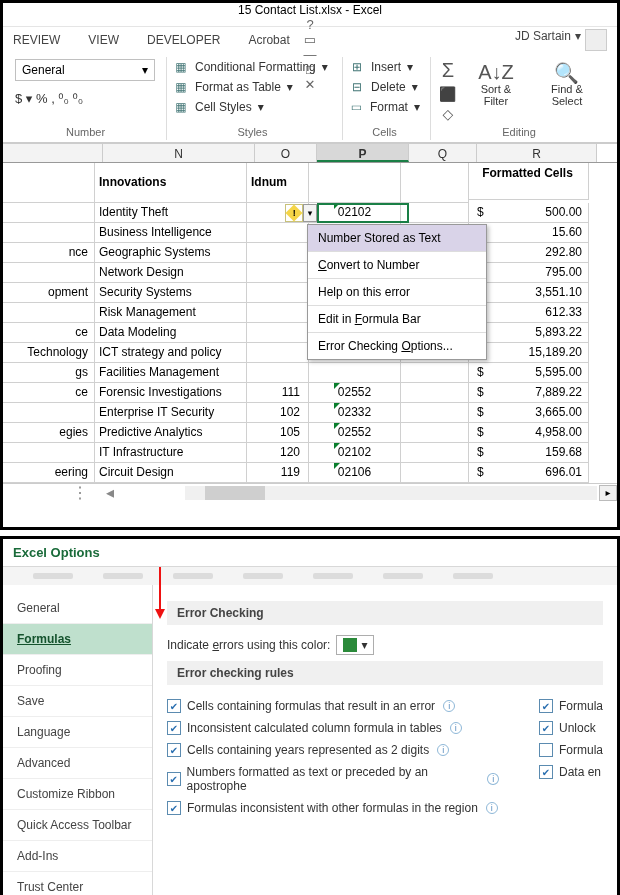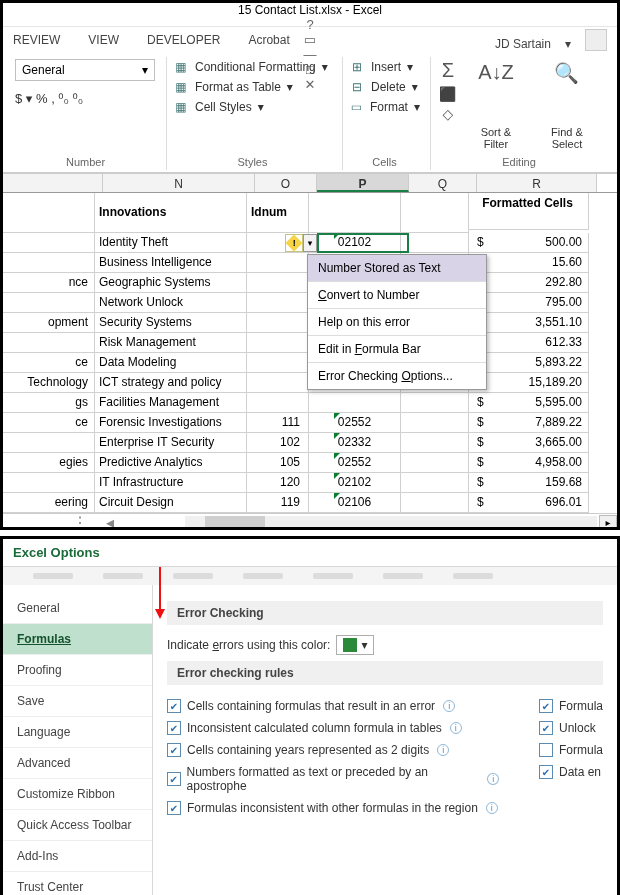--- a/index.html
+++ b/index.html
@@ -7,33 +7,33 @@
   .panel { border: 3px solid #000; margin-bottom: 6px; background: #fff; }
 
   
   .titlebar { height: 24px; display: flex; align-items: center; padding: 0 6px; font-size: 12px; background: #fff; border-bottom: 1px solid #e5e5e5; flex-direction: column;}
   .titlebar .title { flex: 0 0 auto; }
   .titlebar .spacer { flex: 1; }
   .titlebar .winicon { width: 20px; text-align: center; color: #666; font-size: 13px; }
 
   .menubar { height: 26px; display: flex; align-items: center; gap: 28px; padding: 0 10px; font-size: 12px; }
   .menubar .mitem { color: #444; }
-  .menubar .user { margin-left: auto; color: #444; display:flex; align-items:flex-end; gap:14px;}
+  .menubar .user { margin-left: auto; color: #444; display:flex; align-items:flex-start; gap:4px;}
   .avatar { width: 22px; height: 22px; background:#eee; border:1px solid #ccc;}
 
   .ribbon { display: flex; border-bottom: 1px solid #ccc; padding: 4px 6px 2px 6px; }
   .rgroup { border-right: 1px solid #ddd; padding: 2px 10px 2px 6px; display:flex; flex-direction:column; }
   .rgroup:last-child { border-right:none; }
   .rgroup .gbody { display:flex; flex-direction:column; gap:4px; flex:1;}
   .rgroup .glabel { text-align:center; font-size:11px; color:#666; margin-top:4px; }
   .rrow { display:flex; align-items:center; gap:6px; font-size:12px; color:#333; white-space:nowrap;}
   .rrow .ricon { width:16px; height:16px; display:flex; align-items:center; justify-content:center; color:#477; font-size:12px;}
   .nfmt { width:140px; height:22px; border:1px solid #c0c0c0; padding:2px 6px; font-size:12px; display:flex; align-items:center;}
   .numrow { display:flex; gap:10px; font-size:13px; color:#333; margin-top:6px;}
-  .bigbtn { display:flex; flex-direction:column; align-items:center; font-size:11px; color:#333; padding:2px 6px;gap:43px;}
+  .bigbtn { display:flex; flex-direction:column; align-items:center; font-size:11px; color:#333; padding:2px 6px;}
   .bigbtn .bicon { font-size:20px; color:#555; height:22px;}
   .sigma { font-size:20px; color:#555; width:22px; text-align:center;}
 
   
   .colhdrs { display:flex; height:20px; border-top:1px solid #ccc; border-bottom:1px solid #999; font-size:12px;}
   .colhdr { border-right:1px solid #ccc; background:#f3f3f3; text-align:center; line-height:20px; color:#333;}
   .colhdr.sel { background:#d8d8d8; border-bottom:2px solid #1a7f46; font-weight:bold;}
   .grid { position:relative; }
   .row { display:flex; height:20px; font-size:12px;}
   .cell { border-right:1px solid #d0d0d0; border-bottom:1px solid #d0d0d0; padding:0 4px; line-height:19px; overflow:hidden; white-space:nowrap;}
@@ -220,21 +220,21 @@
           <div class="cell c-q"></div>
           <div class="cell c-r">
             <div class="dollar">
               <span class="sym">$</span>
               <span>292.80</span>
             </div>
           </div>
         </div>
         <div class="row">
           <div class="cell c-rowhdr"></div>
-          <div class="cell c-n">Network Unlock</div>
+          <div class="cell c-n">Network Design</div>
           <div class="cell c-o"></div>
           <div class="cell c-p" style="position:relative;"></div>
           <div class="cell c-q"></div>
           <div class="cell c-r">
             <div class="dollar">
               <span class="sym">$</span>
               <span>795.00</span>
             </div>
           </div>
         </div>

